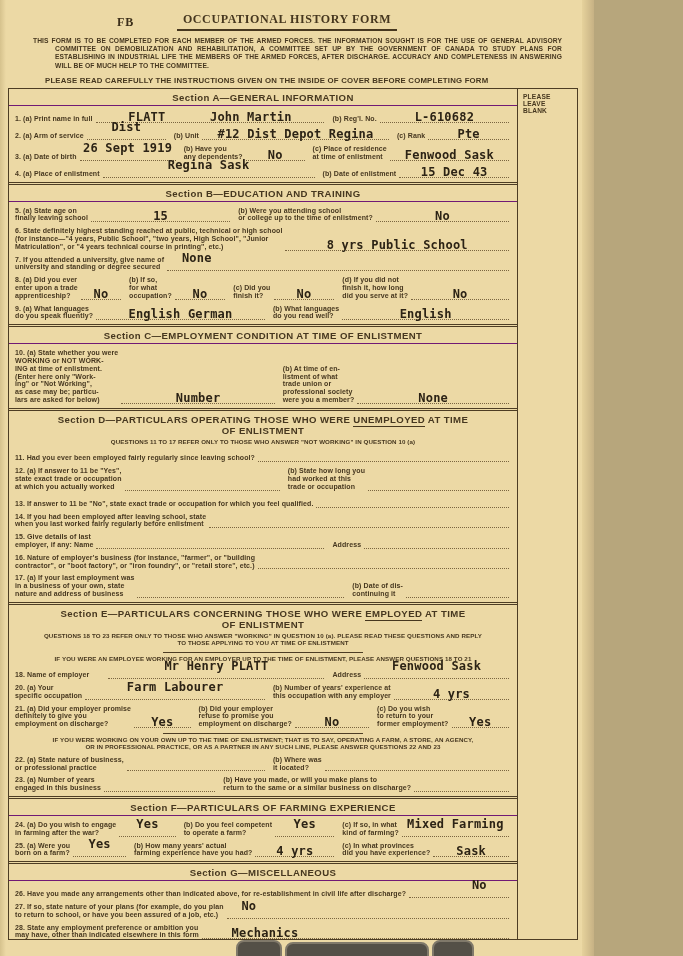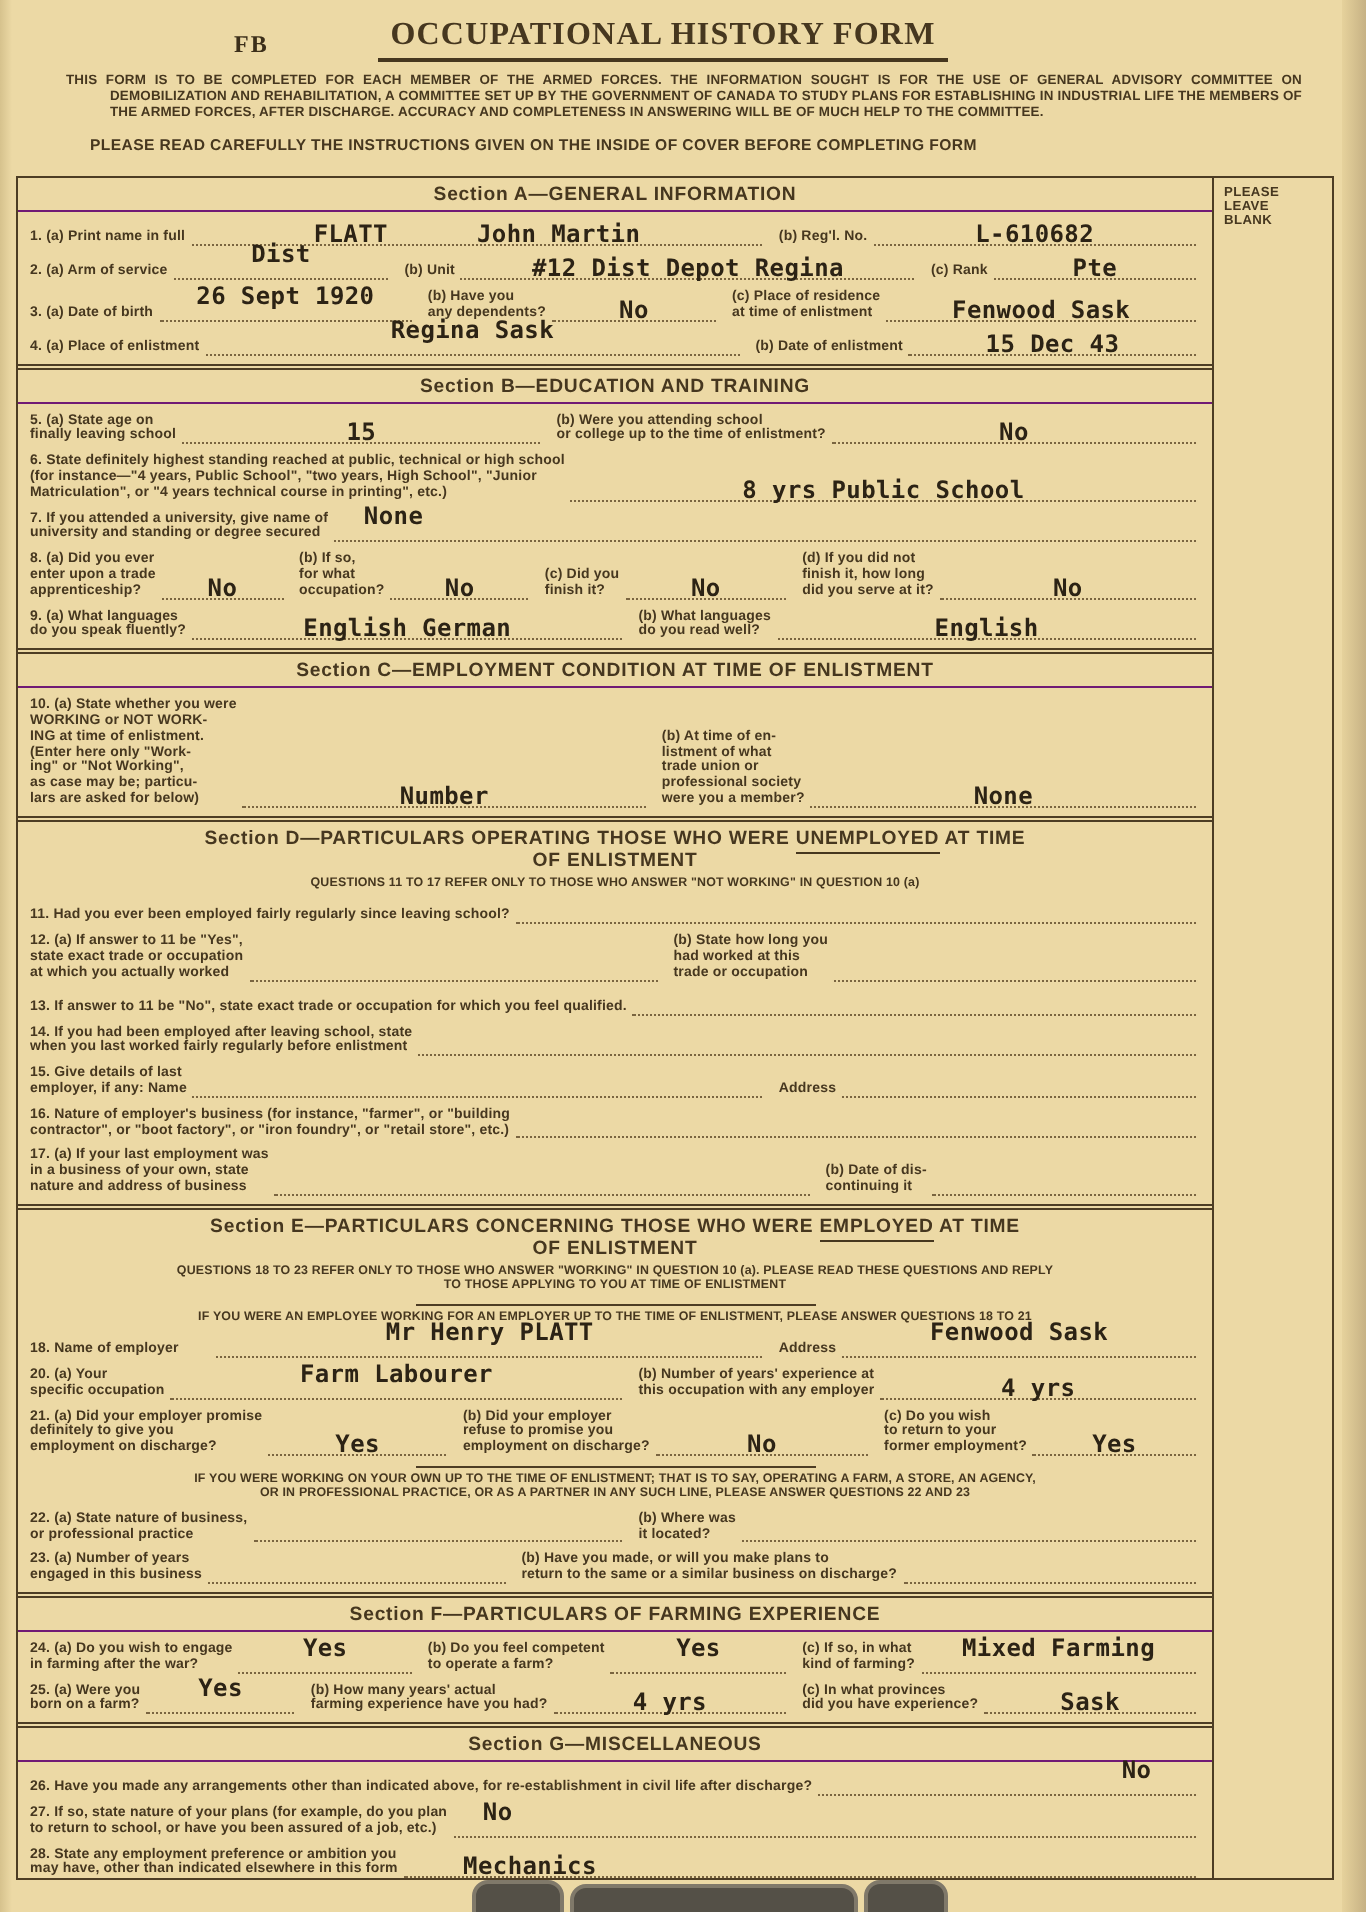--- a/index.html
+++ b/index.html
@@ -1,27 +1,27 @@
 <!DOCTYPE html>
 <html><head>
 <meta charset="utf-8">
 <style>
   html,body{margin:0;padding:0;background:#b7a67c;}
-  .page{position:relative;width:683px;height:956px;background:#ecd9a5;overflow:hidden;
+  .page{position:relative;width:594px;height:956px;background:#ecd9a5;overflow:hidden;
         font-family:"Liberation Sans",sans-serif;color:#46371f;}
   .page-edge-left{position:absolute;left:0;top:0;width:6px;height:100%;
         background:linear-gradient(90deg,#d6c28d,#ecd9a5);}
   .page-edge-right{position:absolute;right:0;top:0;width:12px;height:100%;
         background:linear-gradient(90deg,#e6d29c,#c6b184);}
   
   .stamp{position:absolute;left:117px;top:15px;font-family:"Liberation Serif",serif;
         font-weight:bold;font-size:12px;letter-spacing:1px;color:#3c2f1a;}
   .hdr-title{margin:9px 60px 0 40px;text-align:center;}
   .hdr-title span{display:inline-block;font-family:"Liberation Serif",serif;font-weight:bold;
-        font-size:16px;letter-spacing:.6px;border-bottom:2px solid #46371f;padding:0 6px 2px;}
+        font-size:12px;letter-spacing:.6px;border-bottom:2px solid #46371f;padding:0 6px 2px;}
   .intro{margin:6px 32px 0 33px;font-size:6.7px;font-weight:bold;line-height:8.2px;
         text-align:justify;padding-left:22px;text-indent:-22px;letter-spacing:.1px;}
   .read{margin:6px 45px 0 45px;text-align:left;font-size:7.8px;font-weight:bold;letter-spacing:.2px;}
   
   .form{position:absolute;left:8px;right:16px;top:88px;bottom:16px;
         border:1.6px solid #4d3d24;display:flex;background:transparent;}
   #form-sections{flex:1 1 auto;min-width:0;display:flex;flex-direction:column;}
   .blank-col{flex:0 0 52px;border-left:1.3px solid #4d3d24;font-size:6.6px;font-weight:bold;
         line-height:7.2px;padding:4px 2px 0 5px;white-space:pre-line;letter-spacing:.2px;}
   .section{border-top:3px double #4d3d24;padding:2px 0 4px;}
@@ -102,21 +102,21 @@
               <span class="lbl">(c) Rank</span>
               <div class="fill">
                 <span class="ans">Pte</span>
               </div>
             </div>
           </div>
           <div class="row">
             <div class="cell" style="flex: 0 0 34%;">
               <span class="lbl">3. (a) Date of birth</span>
               <div class="fill">
-                <span class="ans raise">26 Sept 1920</span>
+                <span class="ans raise">26 Sept 1919</span>
               </div>
             </div>
             <div class="cell" style="flex: 0 0 26%;">
               <span class="lbl">(b) Have you
 any dependents?</span>
               <div class="fill">
                 <span class="ans">No</span>
               </div>
             </div>
             <div class="cell" style="flex: 0 0 40%;">

